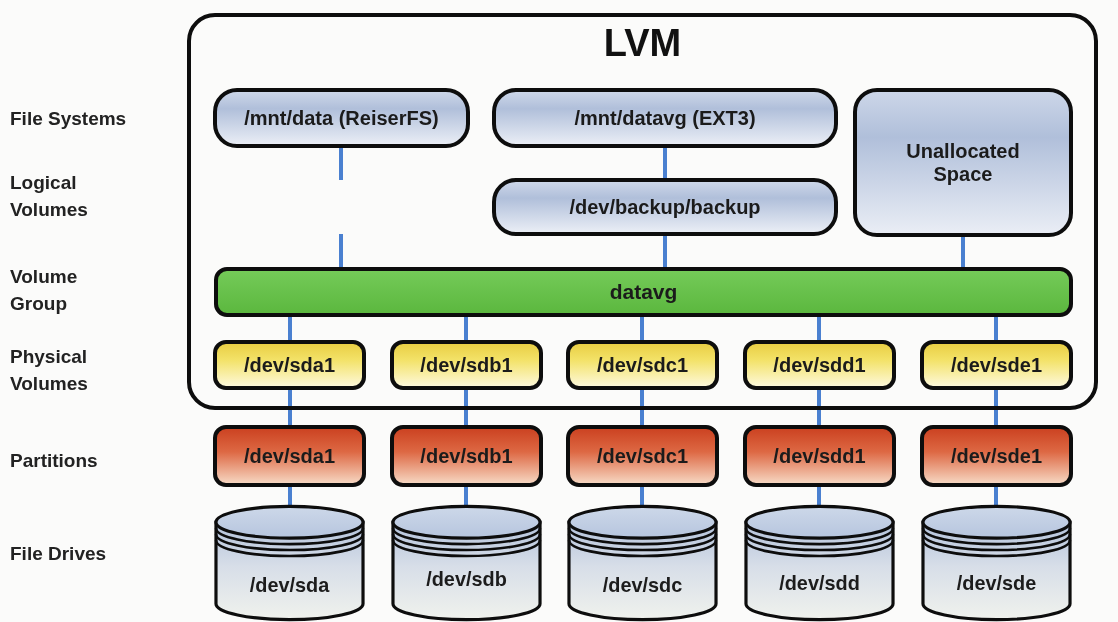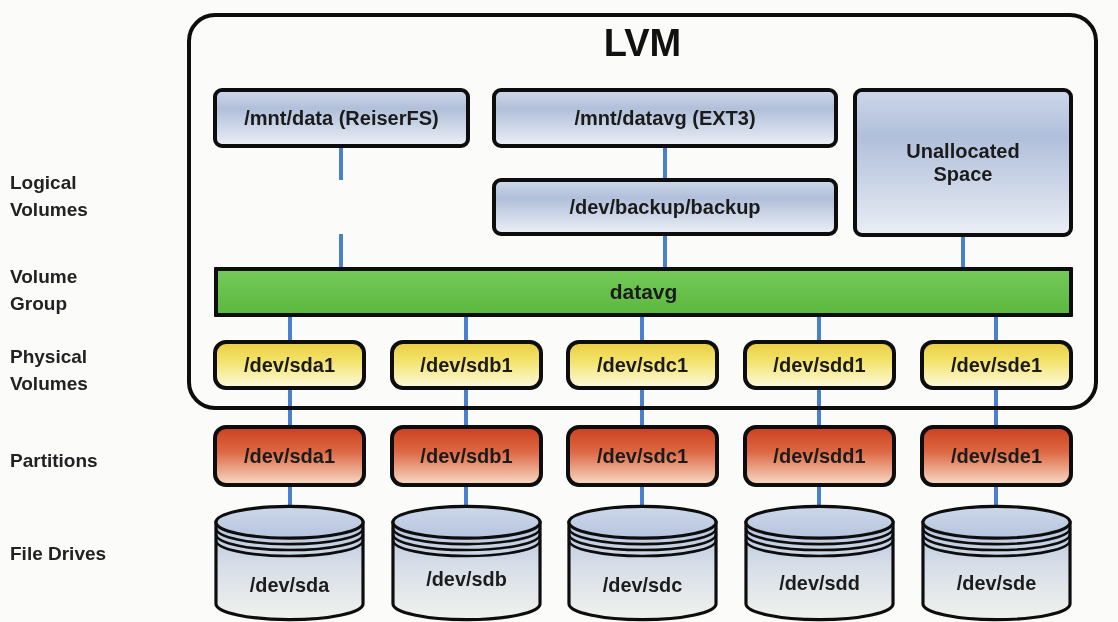--- a/index.html
+++ b/index.html
@@ -31,25 +31,25 @@
   
   .box{
     position:absolute;box-sizing:border-box;
     border:4px solid #0d0d0d;
     display:flex;align-items:center;justify-content:center;
     text-align:center;font-weight:bold;font-size:20px;color:#1b1b1b;
     z-index:2;white-space:pre-line;
   }
   .bluebox{
     background:linear-gradient(180deg,#ccd6e8 0%,#b0bfda 32%,#e9edf5 100%);
-    border-radius:9px;
+    border-radius:24px;
   }
   .greenbar{
     background:linear-gradient(180deg,#74ca58 0%,#5cb83f 100%);
-    border-radius:1px;font-size:21px;
+    border-radius:13px;font-size:21px;
   }
   .yellowbox{
     background:linear-gradient(180deg,#e9cf45 0%,#f3e268 38%,#fdf8d8 100%);
     border-radius:13px;
   }
   .redbox{
     background:linear-gradient(180deg,#cc4322 0%,#dd6843 42%,#f6d5c0 100%);
     border-radius:13px;
   }
   
@@ -80,20 +80,21 @@
         <stop offset="0.45" stop-color="#d7dee8"></stop>
         <stop offset="1" stop-color="#f0f2ed"></stop>
       </linearGradient>
       <linearGradient id="cylTopGrad" x1="0" y1="0" x2="0" y2="1">
         <stop offset="0" stop-color="#cdd8e9"></stop>
         <stop offset="1" stop-color="#b6c5de"></stop>
       </linearGradient>
     </defs>
   </svg>
 
+  <div class="side-label" style="top:105px">File Systems</div>
   <div class="side-label" style="top:169px">Logical
 Volumes</div>
   <div class="side-label" style="top:263px">Volume
 Group</div>
   <div class="side-label" style="top:343px">Physical
 Volumes</div>
   <div class="side-label" style="top:447px">Partitions</div>
   <div class="side-label" style="top:540px">File Drives</div>
 
   <div id="lvm-container"></div>

